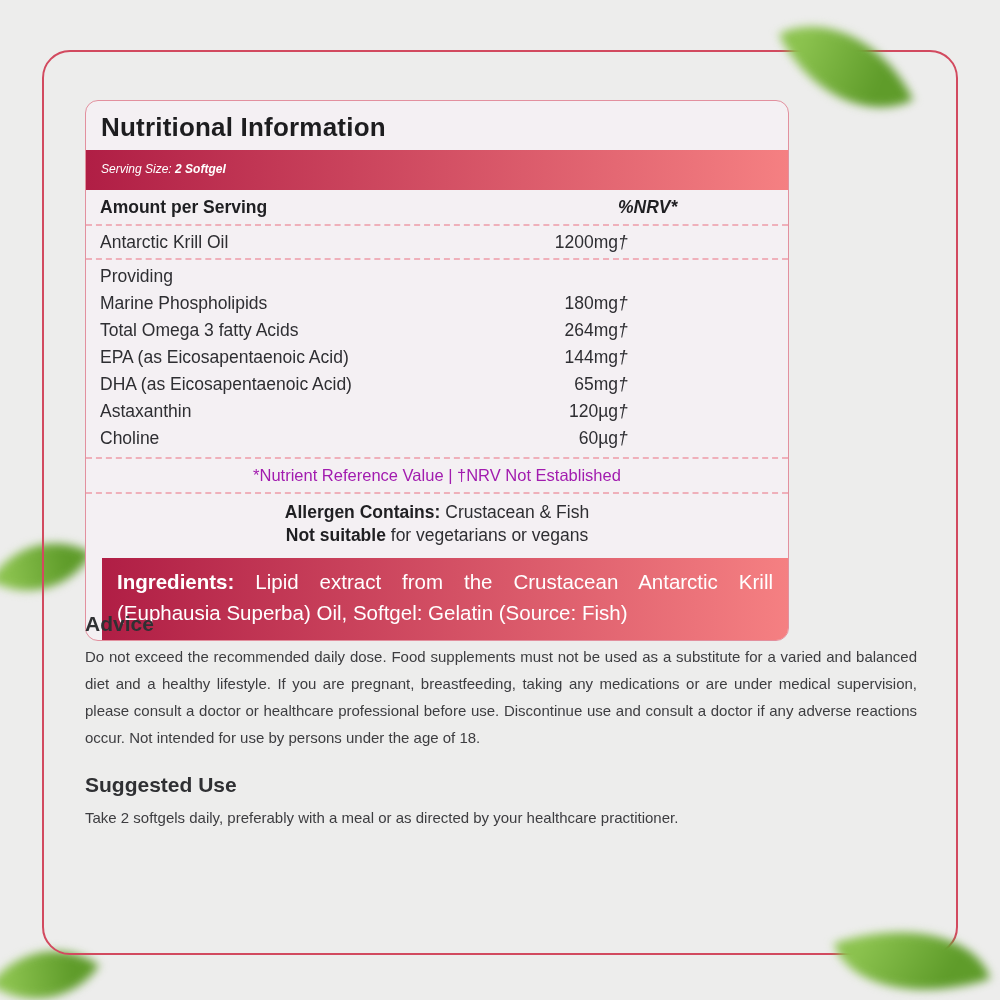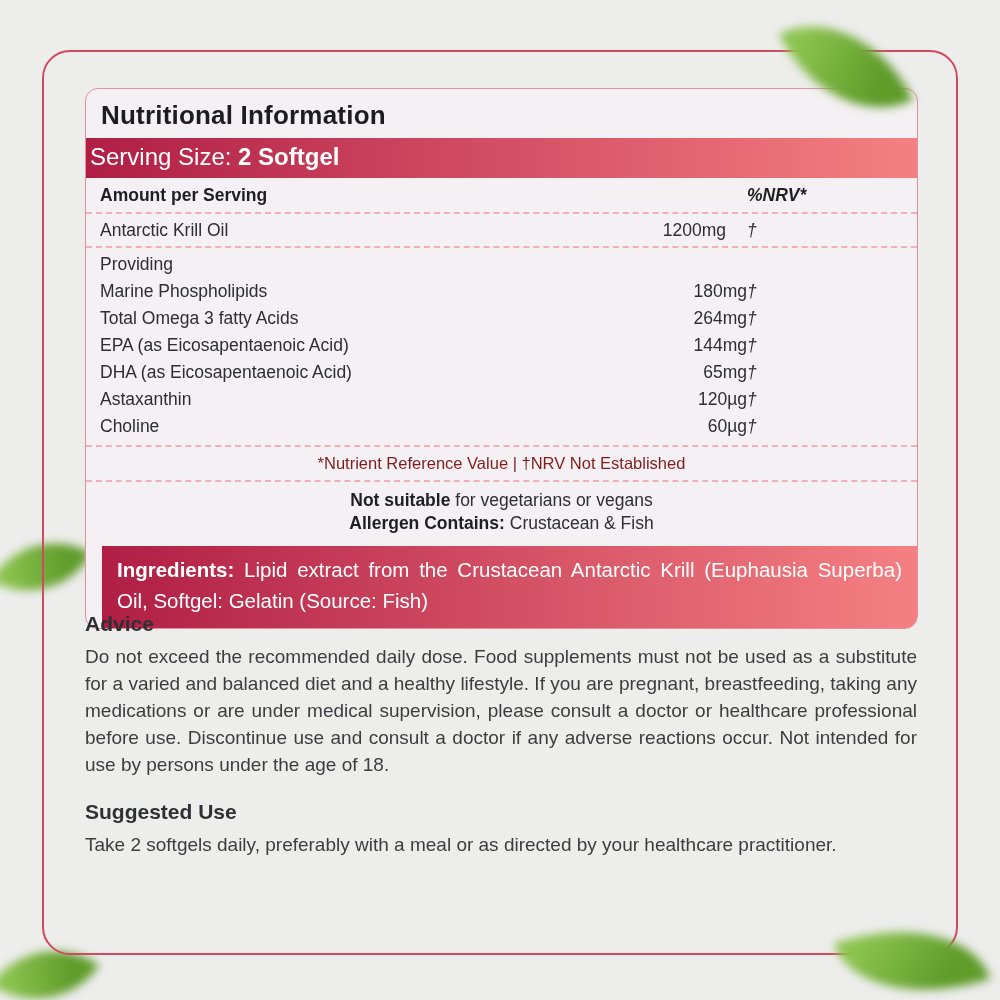--- a/index.html
+++ b/index.html
@@ -30,41 +30,42 @@
     left: 42px; top: 50px;
     width: 916px; height: 905px;
     border: 2px solid var(--frame-border, #d24a5f);
     border-radius: 28px;
     z-index: 2;
   }
 
   
   .panel {
     position: absolute;
-    left: 85px; top: 88px;
-    width: 833px;
+    left: 85px; top: 100px;
+    width: 704px;
     background: #f4f0f3;
     border: 1.5px solid #e2909e;
     border-radius: 13px;
     overflow: hidden;
     z-index: 3;
   }
   .panel-title {
     font-size: 26px;
     font-weight: 800;
     color: #1d1d1f;
     letter-spacing: 0.2px;
     padding: 11px 16px 7px 15px;
   }
   .serving-bar {
     background: linear-gradient(90deg, var(--accent-start, #b01e45), var(--accent-end, #f58082));
     color: #ffffff;
-    font-size: 24px;
+    font-size: 12px;
     line-height: 26px;
-    padding: 6px 16px 8px 4px;
+    padding: 6px 16px 8px 15px;
+    font-style: italic;
   }
   .serving-bar b { font-weight: 700; }
 
   
   .row3 {
     display: grid;
     grid-template-columns: 1fr 120px 170px;
     align-items: center;
   }
   .t-header {
@@ -76,26 +77,26 @@
   }
   .cell-name   { padding-left: 14px; }
   .cell-amount { text-align: right; }
   .cell-nrv    { text-align: left; padding-right: 44px; font-style: italic; }
   .t-header .cell-nrv { padding-right: 20px; }
   .trow {
     font-size: 17.5px;
     color: #2e2e32;
     padding: 3px 0;
   }
-  .trow-first { padding: 5.5px 0; border-bottom: 2px dashed #efb0ba; gap: 21px; }
+  .trow-first { padding: 5.5px 0; border-bottom: 2px dashed #efb0ba; }
   .t-group { padding: 3px 0 5px 0; border-bottom: 2px dashed #efb0ba; }
   .t-footnote {
     text-align: center;
     font-size: 16.5px;
-    color: #7f1d1d;
+    color: #a21caf;
     padding: 7px 0;
     border-bottom: 2px dashed #efb0ba;
   }
   .t-allergen {
     text-align: center;
     font-size: 17.5px;
     line-height: 23px;
     color: #2e2e32;
     padding: 7px 0 11px 0;
   }
@@ -120,21 +121,21 @@
     width: 832px;
     z-index: 3;
   }
   .section-heading {
     font-size: 21px;
     font-weight: 800;
     color: #2f3033;
     margin-bottom: 7px;
   }
   .section-body {
-    font-size: 19px;
+    font-size: 15px;
     line-height: 27px;
     color: #3d3d40;
     text-align: justify;
   }
   .section-advice .section-body { margin-bottom: 22px; }
   .section-suggested .section-body { margin-bottom: 21px; text-align: left; }
   .section-storage .section-body { text-align: left; }
 </style>
 </head>
 <body>
@@ -200,22 +201,22 @@
     <div class="trow row3">
       <div class="cell-name">Choline</div>
       <div class="cell-amount">60µg</div>
       <div class="cell-nrv">†</div>
     </div>
   </div>
 
   <div class="t-footnote">*Nutrient Reference Value | †NRV Not Established</div>
 
   <div class="t-allergen">
+    <div><b>Allergen Contains:</b><span> Crustacean &amp; Fish</span></div>
     <div><b>Not suitable</b><span> for vegetarians or vegans</span></div>
-    <div><b>Allergen Contains:</b><span> Crustacean &amp; Fish</span></div>
   </div>
 
   <div class="ingredients-bar">
     <b>Ingredients:</b><span> Lipid extract from the Crustacean Antarctic Krill (Euphausia Superba) Oil, Softgel: Gelatin (Source: Fish)</span>
   </div>
 
 </div>
 
 <div class="lower">
   <div class="section-advice">

